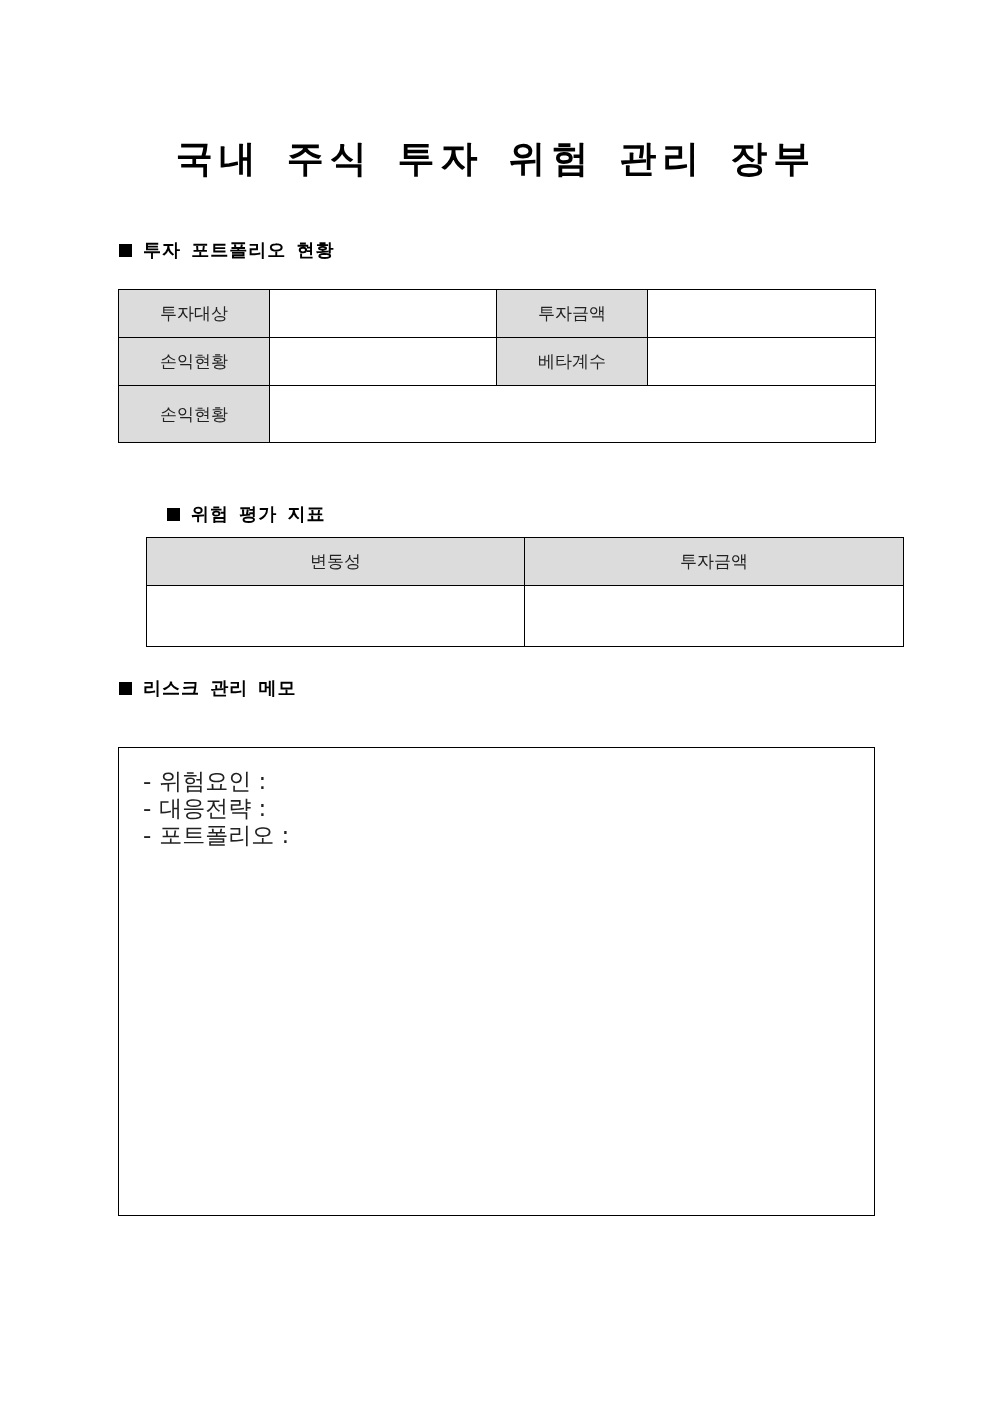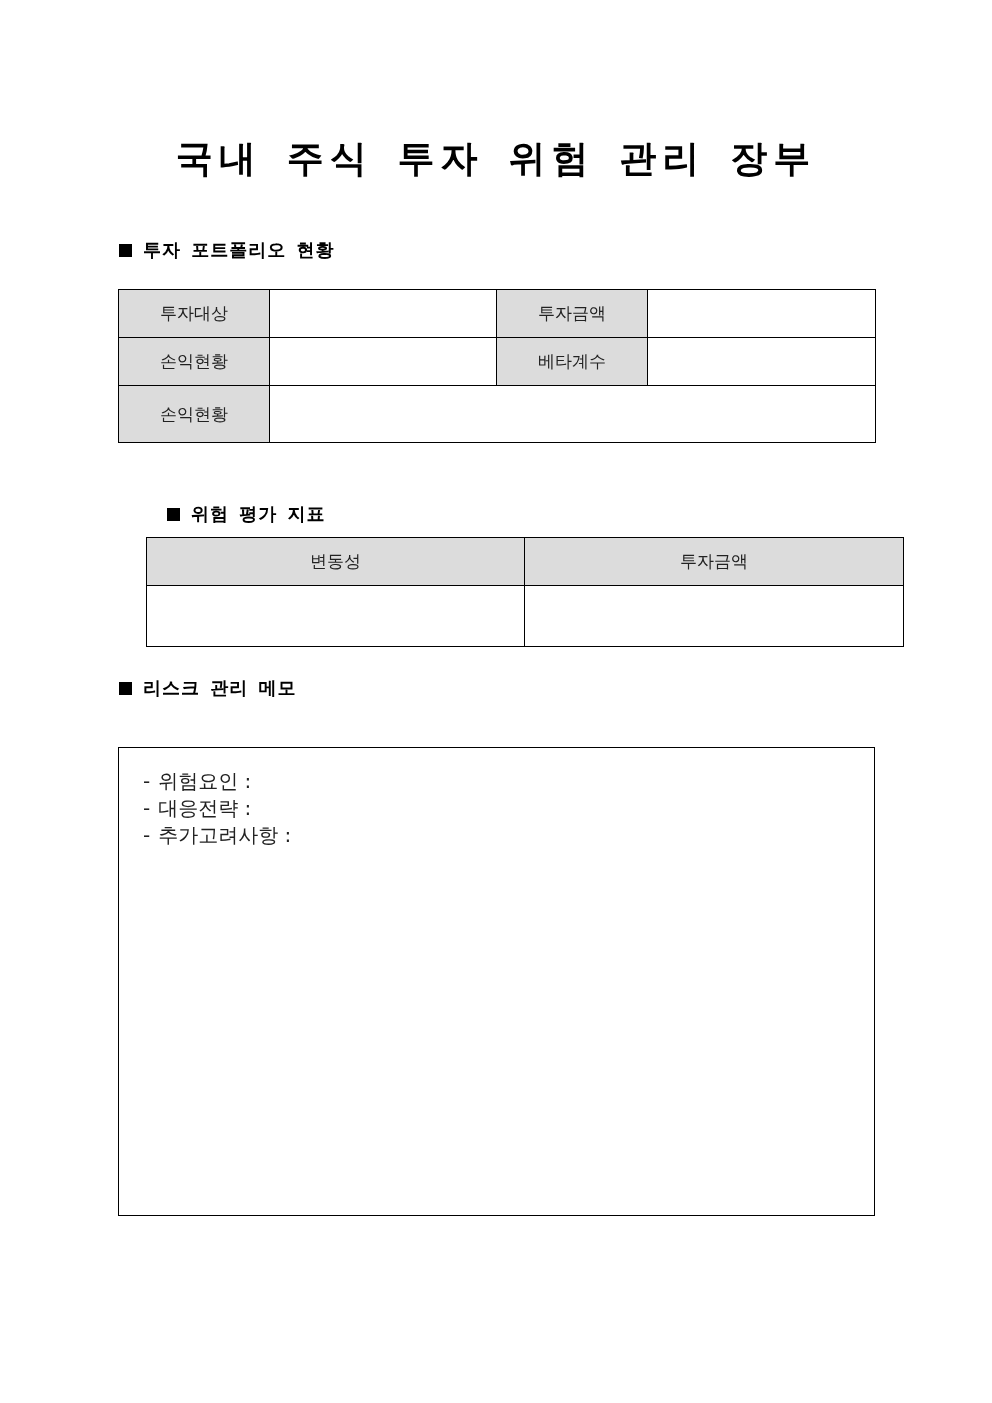--- a/index.html
+++ b/index.html
@@ -11,21 +11,21 @@
   td { border: 1.5px solid #000; font-size: 17px; text-align: center; vertical-align: middle; padding: 12px; color: #222; }
   td.label { background: #dcdcdc; }
   .t1 { top: 289px; width: 757px; }
   .t1 tr.r { height: 42px; }
   .t1 tr.rt { height: 57px; }
   .t2 { top: 537px; width: 757px; margin-left: 28px; }
   .t2 tr.h { height: 43px; }
   .t2 tr.b { height: 61px; }
   .memo { position: absolute; left: 118px; top: 747px; width: 755px; height: 467px; border: 1.5px solid #000; }
   .memo ul { list-style: none; margin: 0; padding: 20px 0 0 24px; }
-  .memo li { font-size: 20px; line-height: 27px; color: #222; }
+  .memo li { font-size: 23px; line-height: 27px; color: #222; }
   .memo li .dash { margin-right: 8px; }
 </style>
 </head>
 <body>
 
 <div class="title">국내 주식 투자 위험 관리 장부</div>
 
 <div class="section-heading" style="top:238px;">
   <span class="square"></span>
   <span>투자 포트폴리오 현황</span>
@@ -87,16 +87,16 @@
 
 <div class="memo">
   <ul>
     <li>
       <span class="dash">-</span><span>위험요인 :</span>
     </li>
     <li>
       <span class="dash">-</span><span>대응전략 :</span>
     </li>
     <li>
-      <span class="dash">-</span><span>추가고려사항 :</span>
+      <span class="dash">-</span><span>포트폴리오 :</span>
     </li>
   </ul>
 </div>
 
 </body></html>

